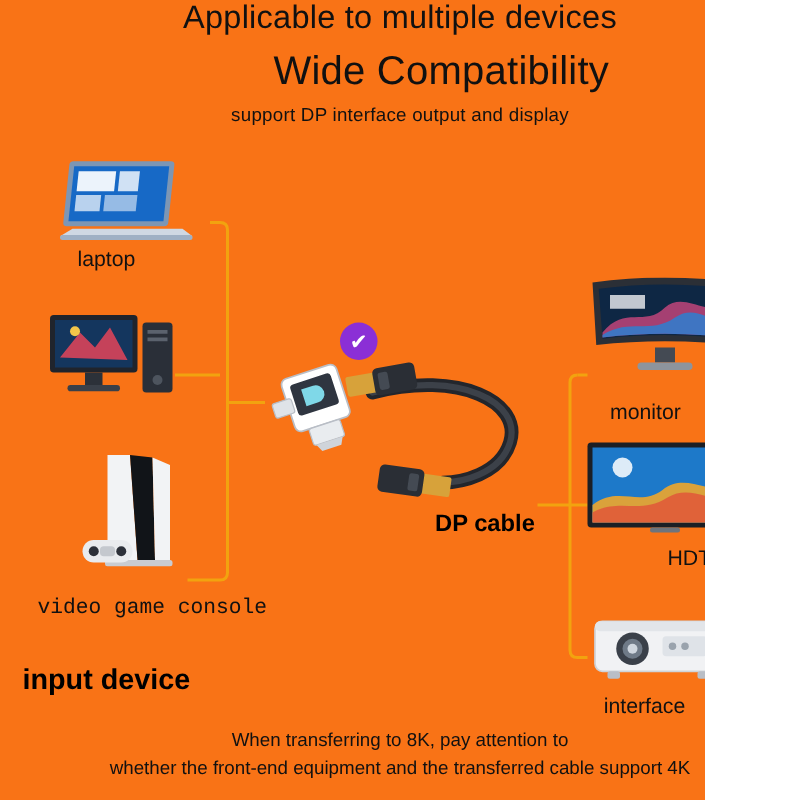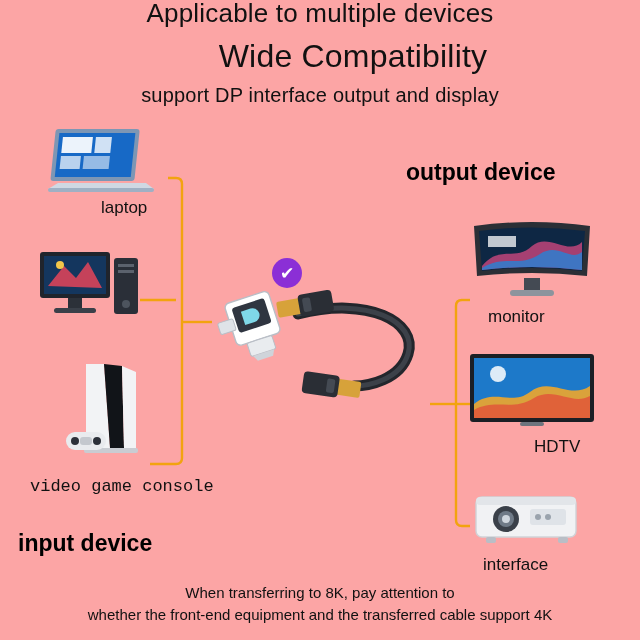--- a/index.html
+++ b/index.html
@@ -5,59 +5,59 @@
   html, body {
     margin: 0;
     padding: 0;
     background: #ffffff;
   }
   body {
     font-family: "Liberation Sans", sans-serif;
   }
   #page {
     position: relative;
-    width: 640px;
+    width: 564px;
     height: 640px;
-    background: #fca5a5;
+    background: #f97316;
     overflow: hidden;
   }
   
   .headline {
     position: absolute;
     left: 0;
     width: 640px;
     text-align: center;
     color: #111111;
     font-weight: 400;
   }
   #head-1 { top: -2px;  font-size: 26px; letter-spacing: .2px; }
   #head-2 { top: 38px;  font-size: 32px; letter-spacing: .2px; padding-left: 33px; }
-  #head-3 { top: 84px;  font-size: 20px; letter-spacing: .2px; text-align: center; }
+  #head-3 { top: 84px;  font-size: 15px; letter-spacing: .2px; text-align: center; }
 
   
   .section-label {
     position: absolute;
     font-size: 23px;
     font-weight: bold;
     color: #000000;
   }
   #label-output { left: 406px; top: 159px; }
   #label-input  { left: 18px;  top: 530px; text-align: right; }
 
   
   .caption {
     position: absolute;
     font-size: 17px;
     color: #111111;
     white-space: nowrap;
   }
-  #cap-laptop    { left: 62px;  top: 198px; margin-left: 39px; }
+  #cap-laptop    { left: 62px;  top: 198px; }
   #cap-desktop   { left: 20px;  top: 324px; }
   #cap-console   { left: 30px;  top: 477px; font-family: Liberation Mono, monospace; }
-  #cap-monitor   { left: 488px; top: 307px; }
+  #cap-monitor   { left: 488px; top: 320px; }
   #cap-hdtv      { left: 503px; top: 437px; margin-left: 31px; }
   #cap-projector { left: 483px; top: 555px; }
   #cap-dpcable {
     position: absolute;
     left: 348px;
     top: 409px;
     font-size: 19px;
     font-weight: bold;
     color: #000000;
     white-space: nowrap;
@@ -204,22 +204,22 @@
         <rect x="26" y="1" width="8" height="14" rx="2" fill="#444a53"></rect>
       </g>
 
       <g transform="translate(46,92) rotate(8)">
         <rect x="34" y="0" width="24" height="16" rx="2" fill="#d7a23a"></rect>
         <rect x="0" y="-3" width="36" height="22" rx="4" fill="#2a2e35"></rect>
         <rect x="24" y="1" width="8" height="14" rx="2" fill="#444a53"></rect>
       </g>
     </svg>
   </div>
-
-  <div class="section-label" id="label-output">output device</div>
+  <div id="cap-dpcable">DP cable</div>
+
   <div class="section-label" id="label-input">input device</div>
 
   <div class="device" id="dev-monitor">
     <svg width="124" height="80" viewBox="0 0 124 80">
       <path d="M4 4 Q62 -4 120 4 L117 54 Q62 48 7 54 Z" fill="#2b2f36"></path>
       <path d="M9 9 Q62 2 115 9 L112 49 Q62 43 12 49 Z" fill="#0e2744"></path>
       <path d="M12 44 C 30 22, 46 40, 62 24 C 78 10, 98 34, 112 20 L112 48 Q62 42 12 48 Z" fill="#c0457a" opacity=".85"></path>
       <path d="M12 46 C 34 32, 50 46, 70 32 C 88 20, 100 40, 112 30 L112 48 Q62 42 12 48 Z" fill="#2d7fd0" opacity=".85"></path>
       <rect x="18" y="14" width="28" height="11" fill="#ffffff" opacity=".75"></rect>
       <rect x="54" y="56" width="16" height="12" fill="#444a53"></rect>

